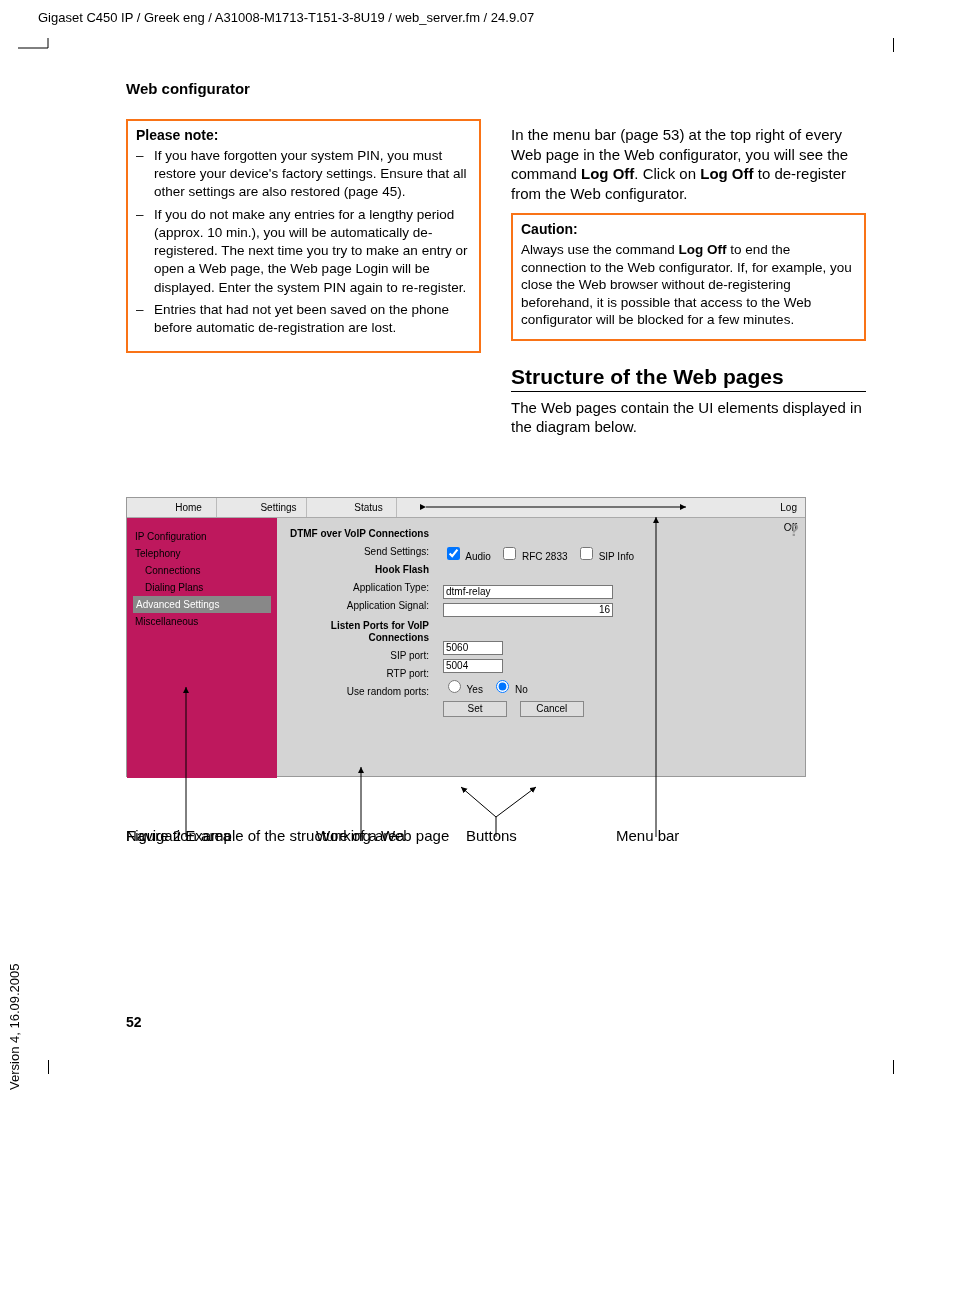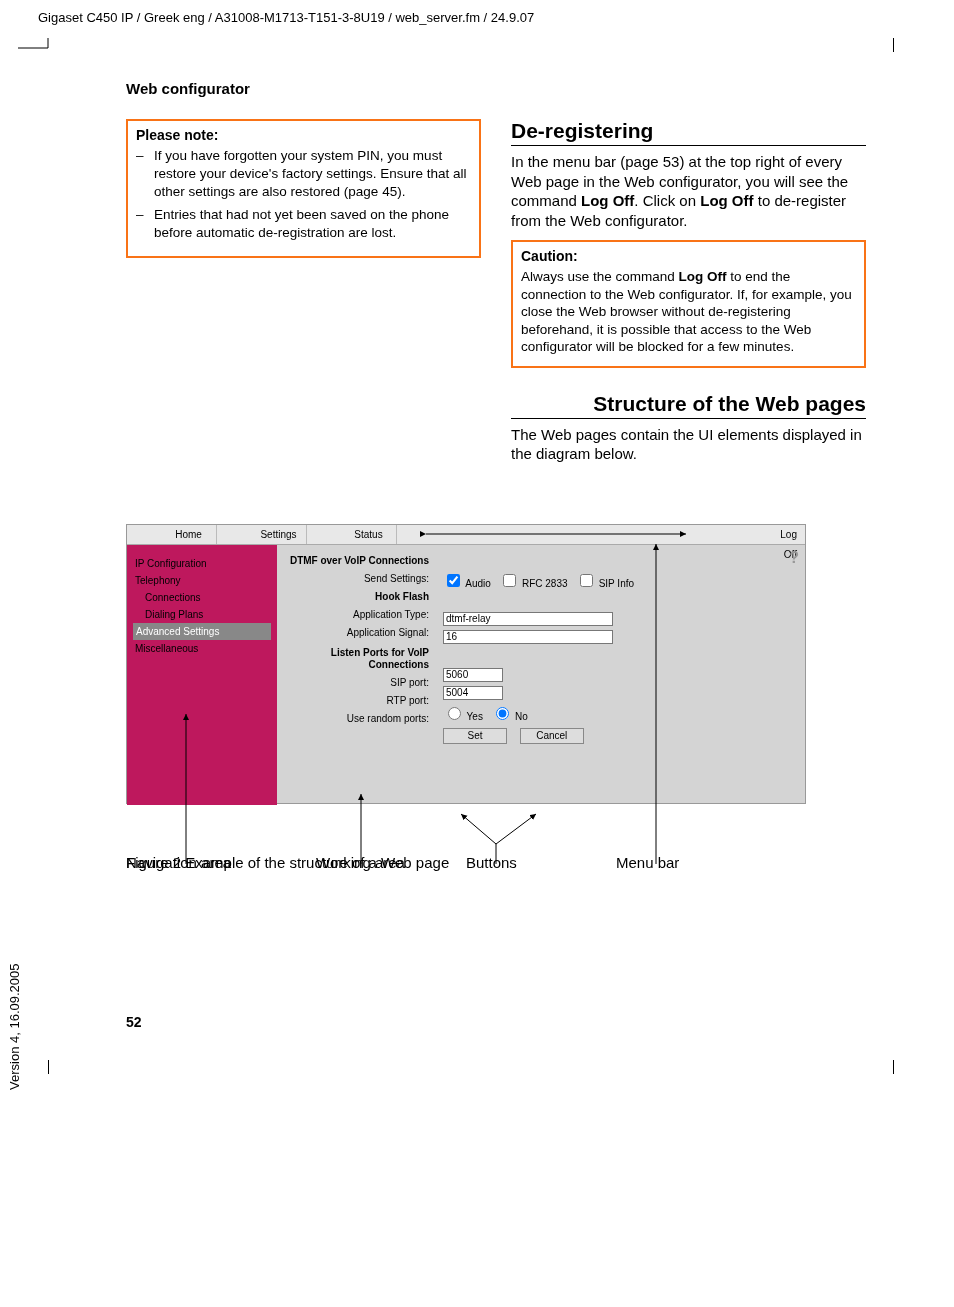--- a/index.html
+++ b/index.html
@@ -74,38 +74,38 @@
 
   <div class="content">
     <div class="section-title">Web configurator</div>
 
     <div class="two-col">
       <div class="col">
         <div class="box">
           <div class="box-title">Please note:</div>
           <ul class="notes">
             <li>If you have forgotten your system PIN, you must restore your device's factory settings. Ensure that all other settings are also restored (page 45).</li>
+            <li>If you do not make any entries for a lengthy period (approx. 10 min.), you will be automatically de-registered. The next time you try to make an entry or open a Web page, the Web page Login will be displayed. Enter the system PIN again to re-register.</li>
             <li>Entries that had not yet been saved on the phone before automatic de-registration are lost.</li>
           </ul>
         </div>
       </div>
 
       <div class="col">
-        <h2>De-registering</h2>
         <p class="body-text">
           <span>In the menu bar (page 53) at the top right of every Web page in the Web configurator, you will see the command </span><b class="cmd">Log Off</b><span>. Click on </span><b class="cmd">Log Off</b><span> to de-register from the Web configurator.</span>
         </p>
         <div class="box">
           <div class="box-title">Caution:</div>
           <div class="caution-text">
             <span>Always use the command </span><b class="cmd">Log Off</b><span> to end the connection to the Web configurator. If, for example, you close the Web browser without de-registering beforehand, it is possible that access to the Web configurator will be blocked for a few minutes.</span>
           </div>
         </div>
 
-        <h2 style="margin-top:24px;text-align:right;">Structure of the Web pages</h2>
+        <h2 style="margin-top:24px;">Structure of the Web pages</h2>
         <p class="body-text">The Web pages contain the UI elements displayed in the diagram below.</p>
       </div>
     </div>
 
     <div style="position:relative;">
       <div class="ui-figure">
         <div class="menubar">
           <div>Home</div>
           <div>Settings</div>
           <div>Status</div>
@@ -136,21 +136,21 @@
             </div>
             <div class="fields-col">
               <div style="height:14px;"></div>
               <div>
                 <input type="checkbox" checked="" style=""> <span>Audio</span>&nbsp;&nbsp;
                 <input type="checkbox" style=""> <span>RFC 2833</span>&nbsp;&nbsp;
                 <input type="checkbox" style=""> <span>SIP Info</span>
               </div>
               <div style="height:14px;"></div>
               <div><input type="text" style="width: 170px;" value="dtmf-relay"></div>
-              <div><input type="text" style="width: 170px;" value="16"></div>
+              <div><input type="text" style="width: 170px; text-align: right;" value="16"></div>
               <div style="height:16px;"></div>
               <div><input type="text" style="width: 60px;" value="5060"></div>
               <div><input type="text" style="width: 60px;" value="5004"></div>
               <div>
                 <input type="radio" name="r" style=""> <span>Yes</span>&nbsp;&nbsp;
                 <input type="radio" name="r" checked="" style=""> <span>No</span>
               </div>
               <div class="btns">
                 <button>Set</button>
                 <button>Cancel</button>

